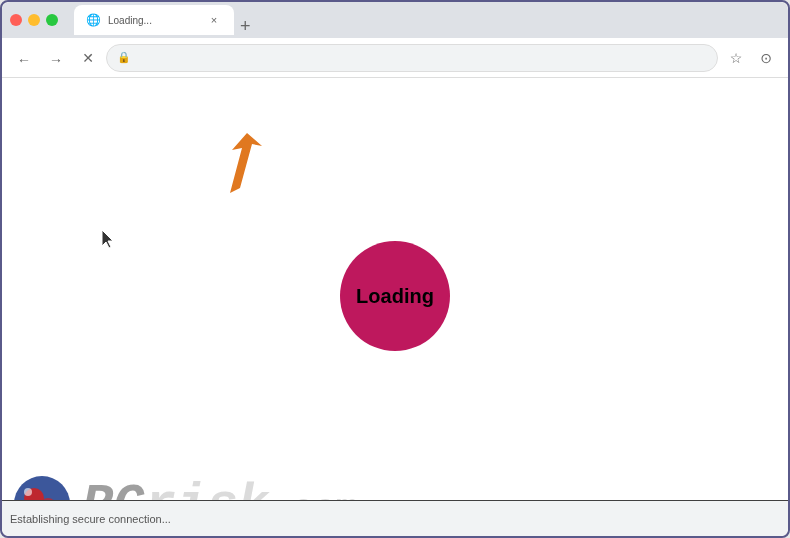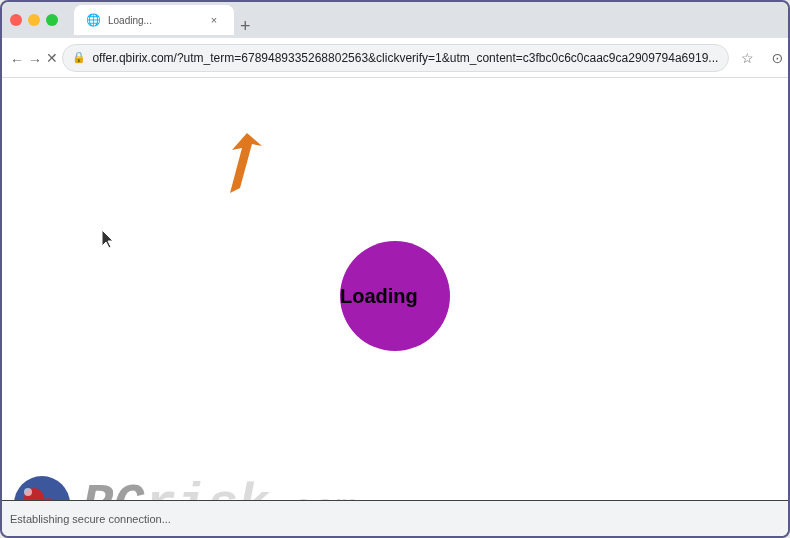--- a/index.html
+++ b/index.html
@@ -176,23 +176,24 @@
 
     
     .loading-circle {
       position: absolute;
       top: 50%;
       left: 50%;
       transform: translate(-50%, -60%);
       width: 110px;
       height: 110px;
       border-radius: 50%;
-      background: #a21caf;
-      display: flex;
-      align-items: center;
+      background: #be185d;
+      display: flex;
+      align-items: center;
+      justify-content: center;
     }
 
     .loading-text {
       font-size: 20px;
       font-weight: bold;
       color: #000;
     }
 
     
     .arrow-annotation {
@@ -274,21 +275,20 @@
     </div>
   </div>
 
   <div class="nav-bar">
     <button class="nav-btn">←</button>
     <button class="nav-btn">→</button>
     <button class="nav-btn">✕</button>
 
     <div class="address-bar">
       <span class="lock-icon">🔒</span>
-      <span class="address-text">offer.qbirix.com/?utm_term=6789489335268802563&amp;clickverify=1&amp;utm_content=c3fbc0c6c0caac9ca2909794a6919...</span>
     </div>
 
     <div class="nav-actions">
       <button class="nav-btn">☆</button>
       <button class="nav-btn">⊙</button>
 
     </div>
   </div>
 
   <div class="page-content">

